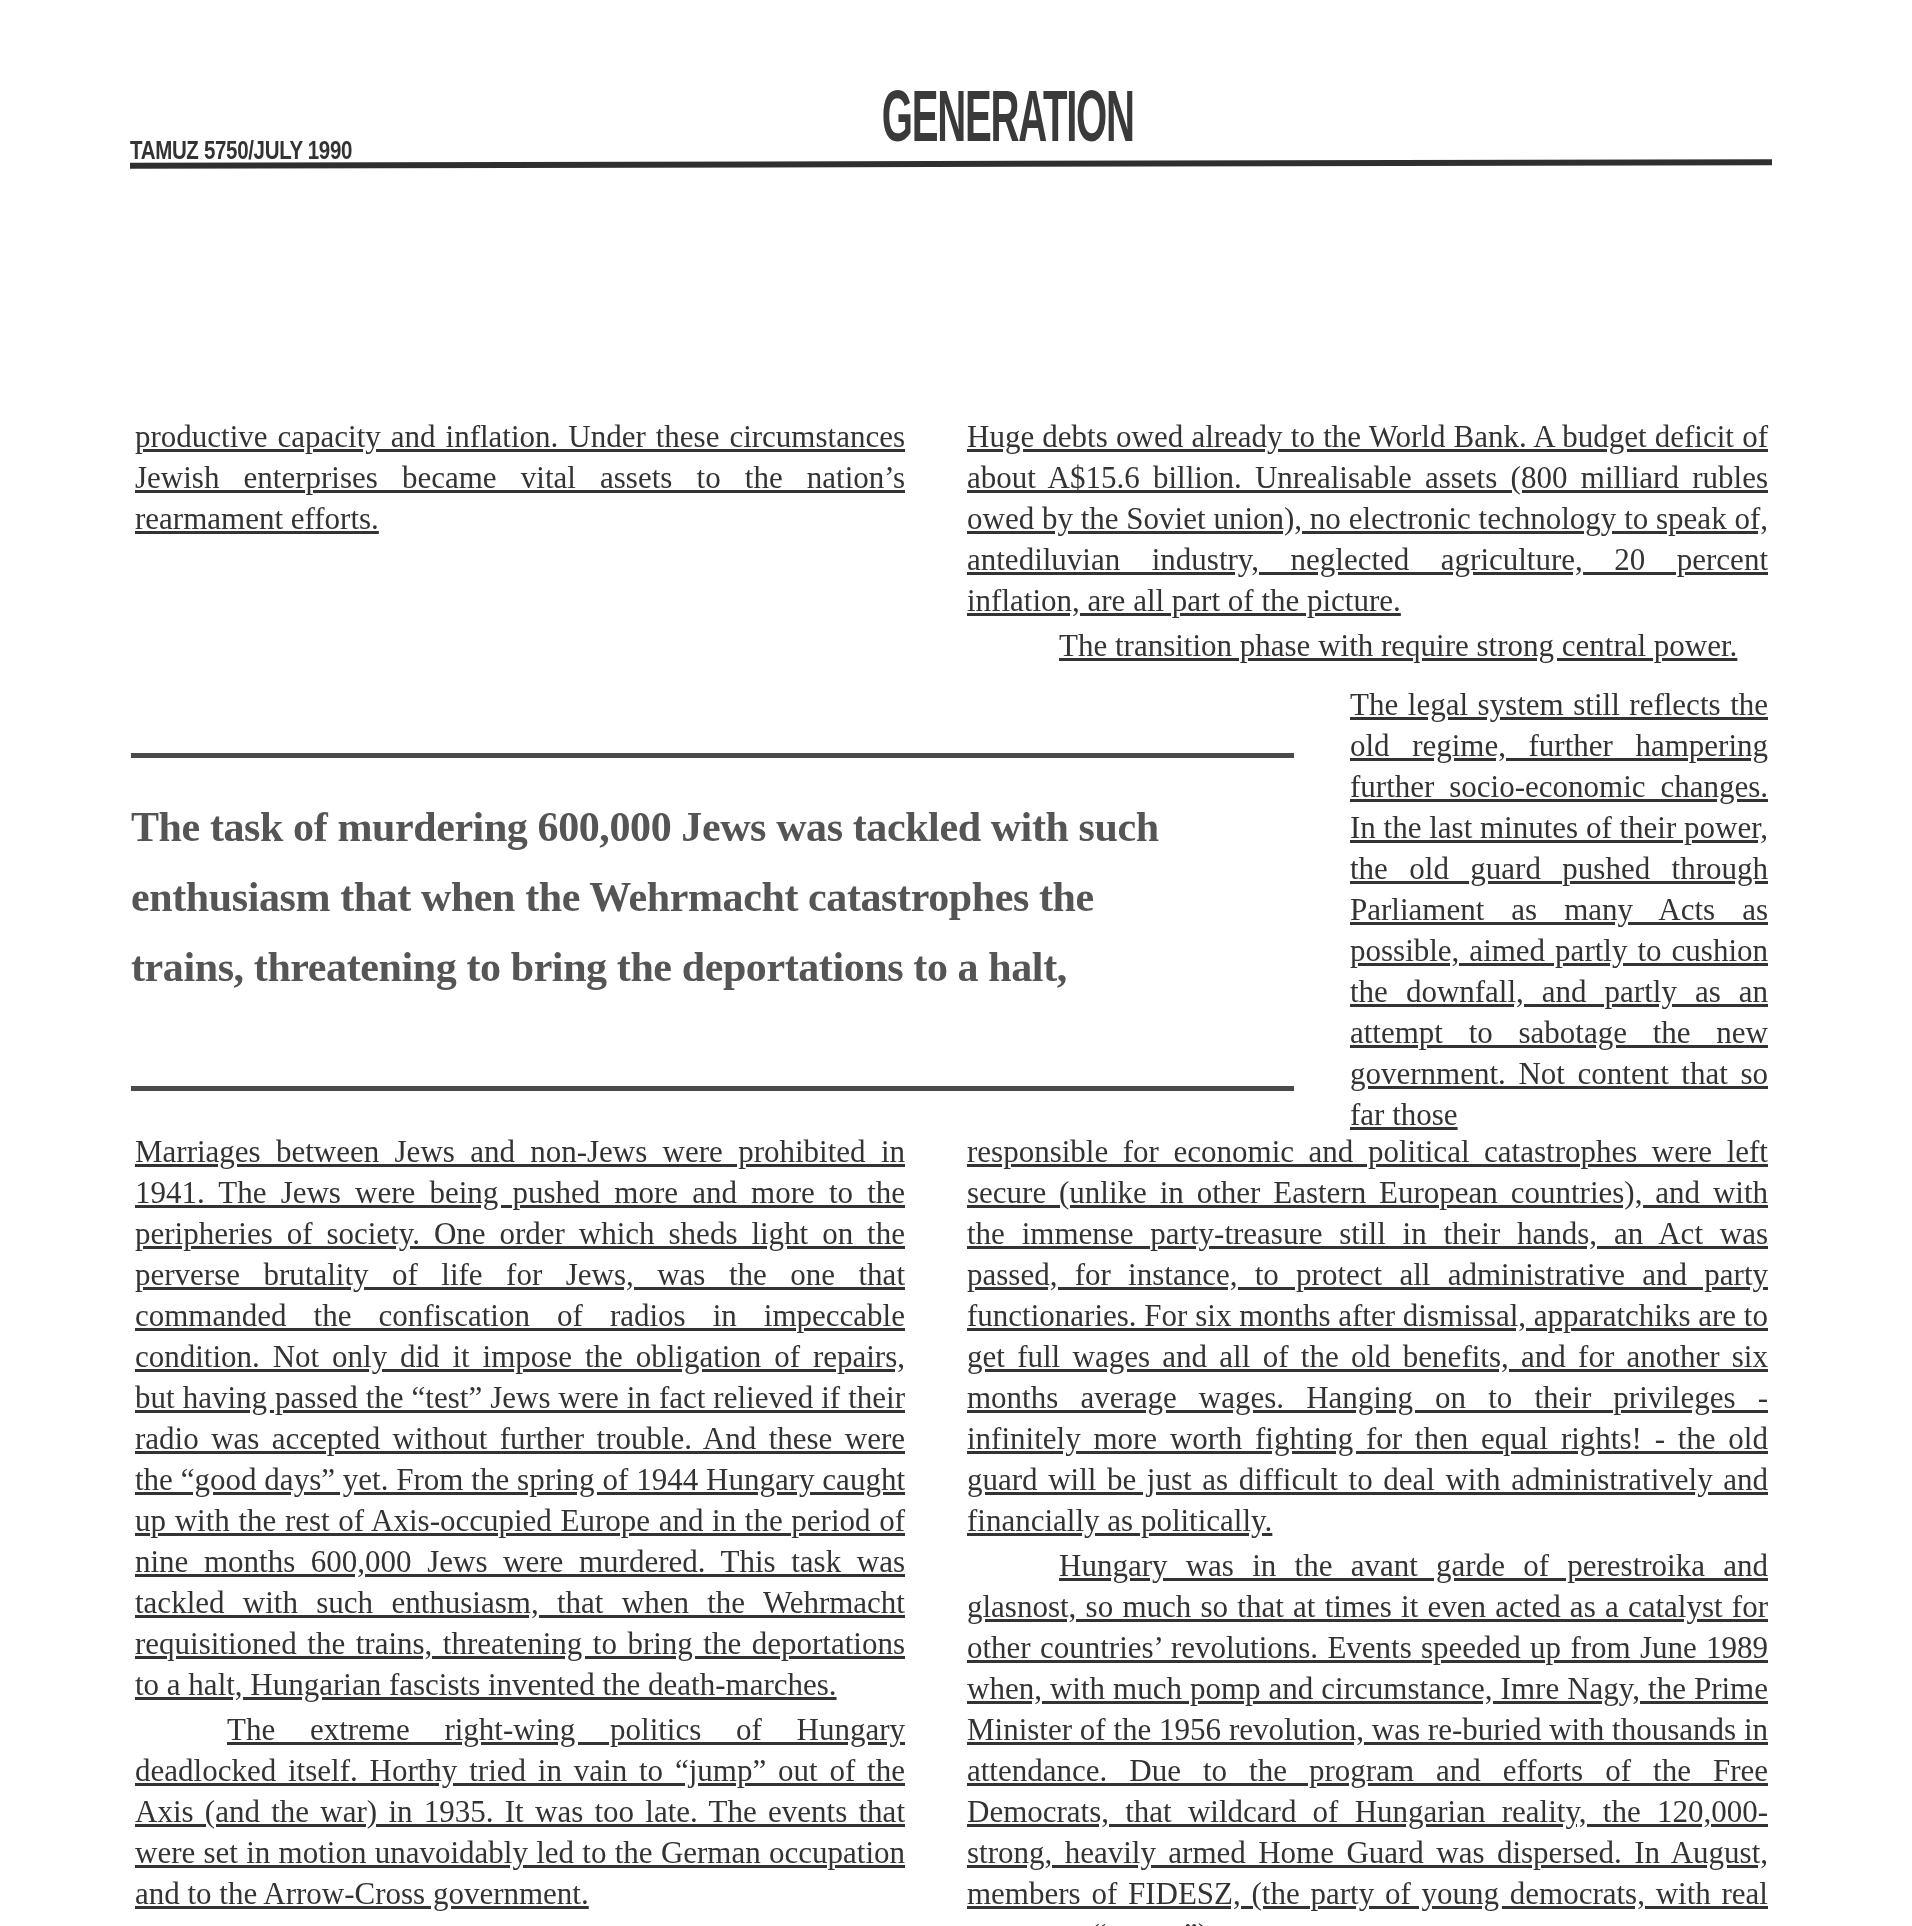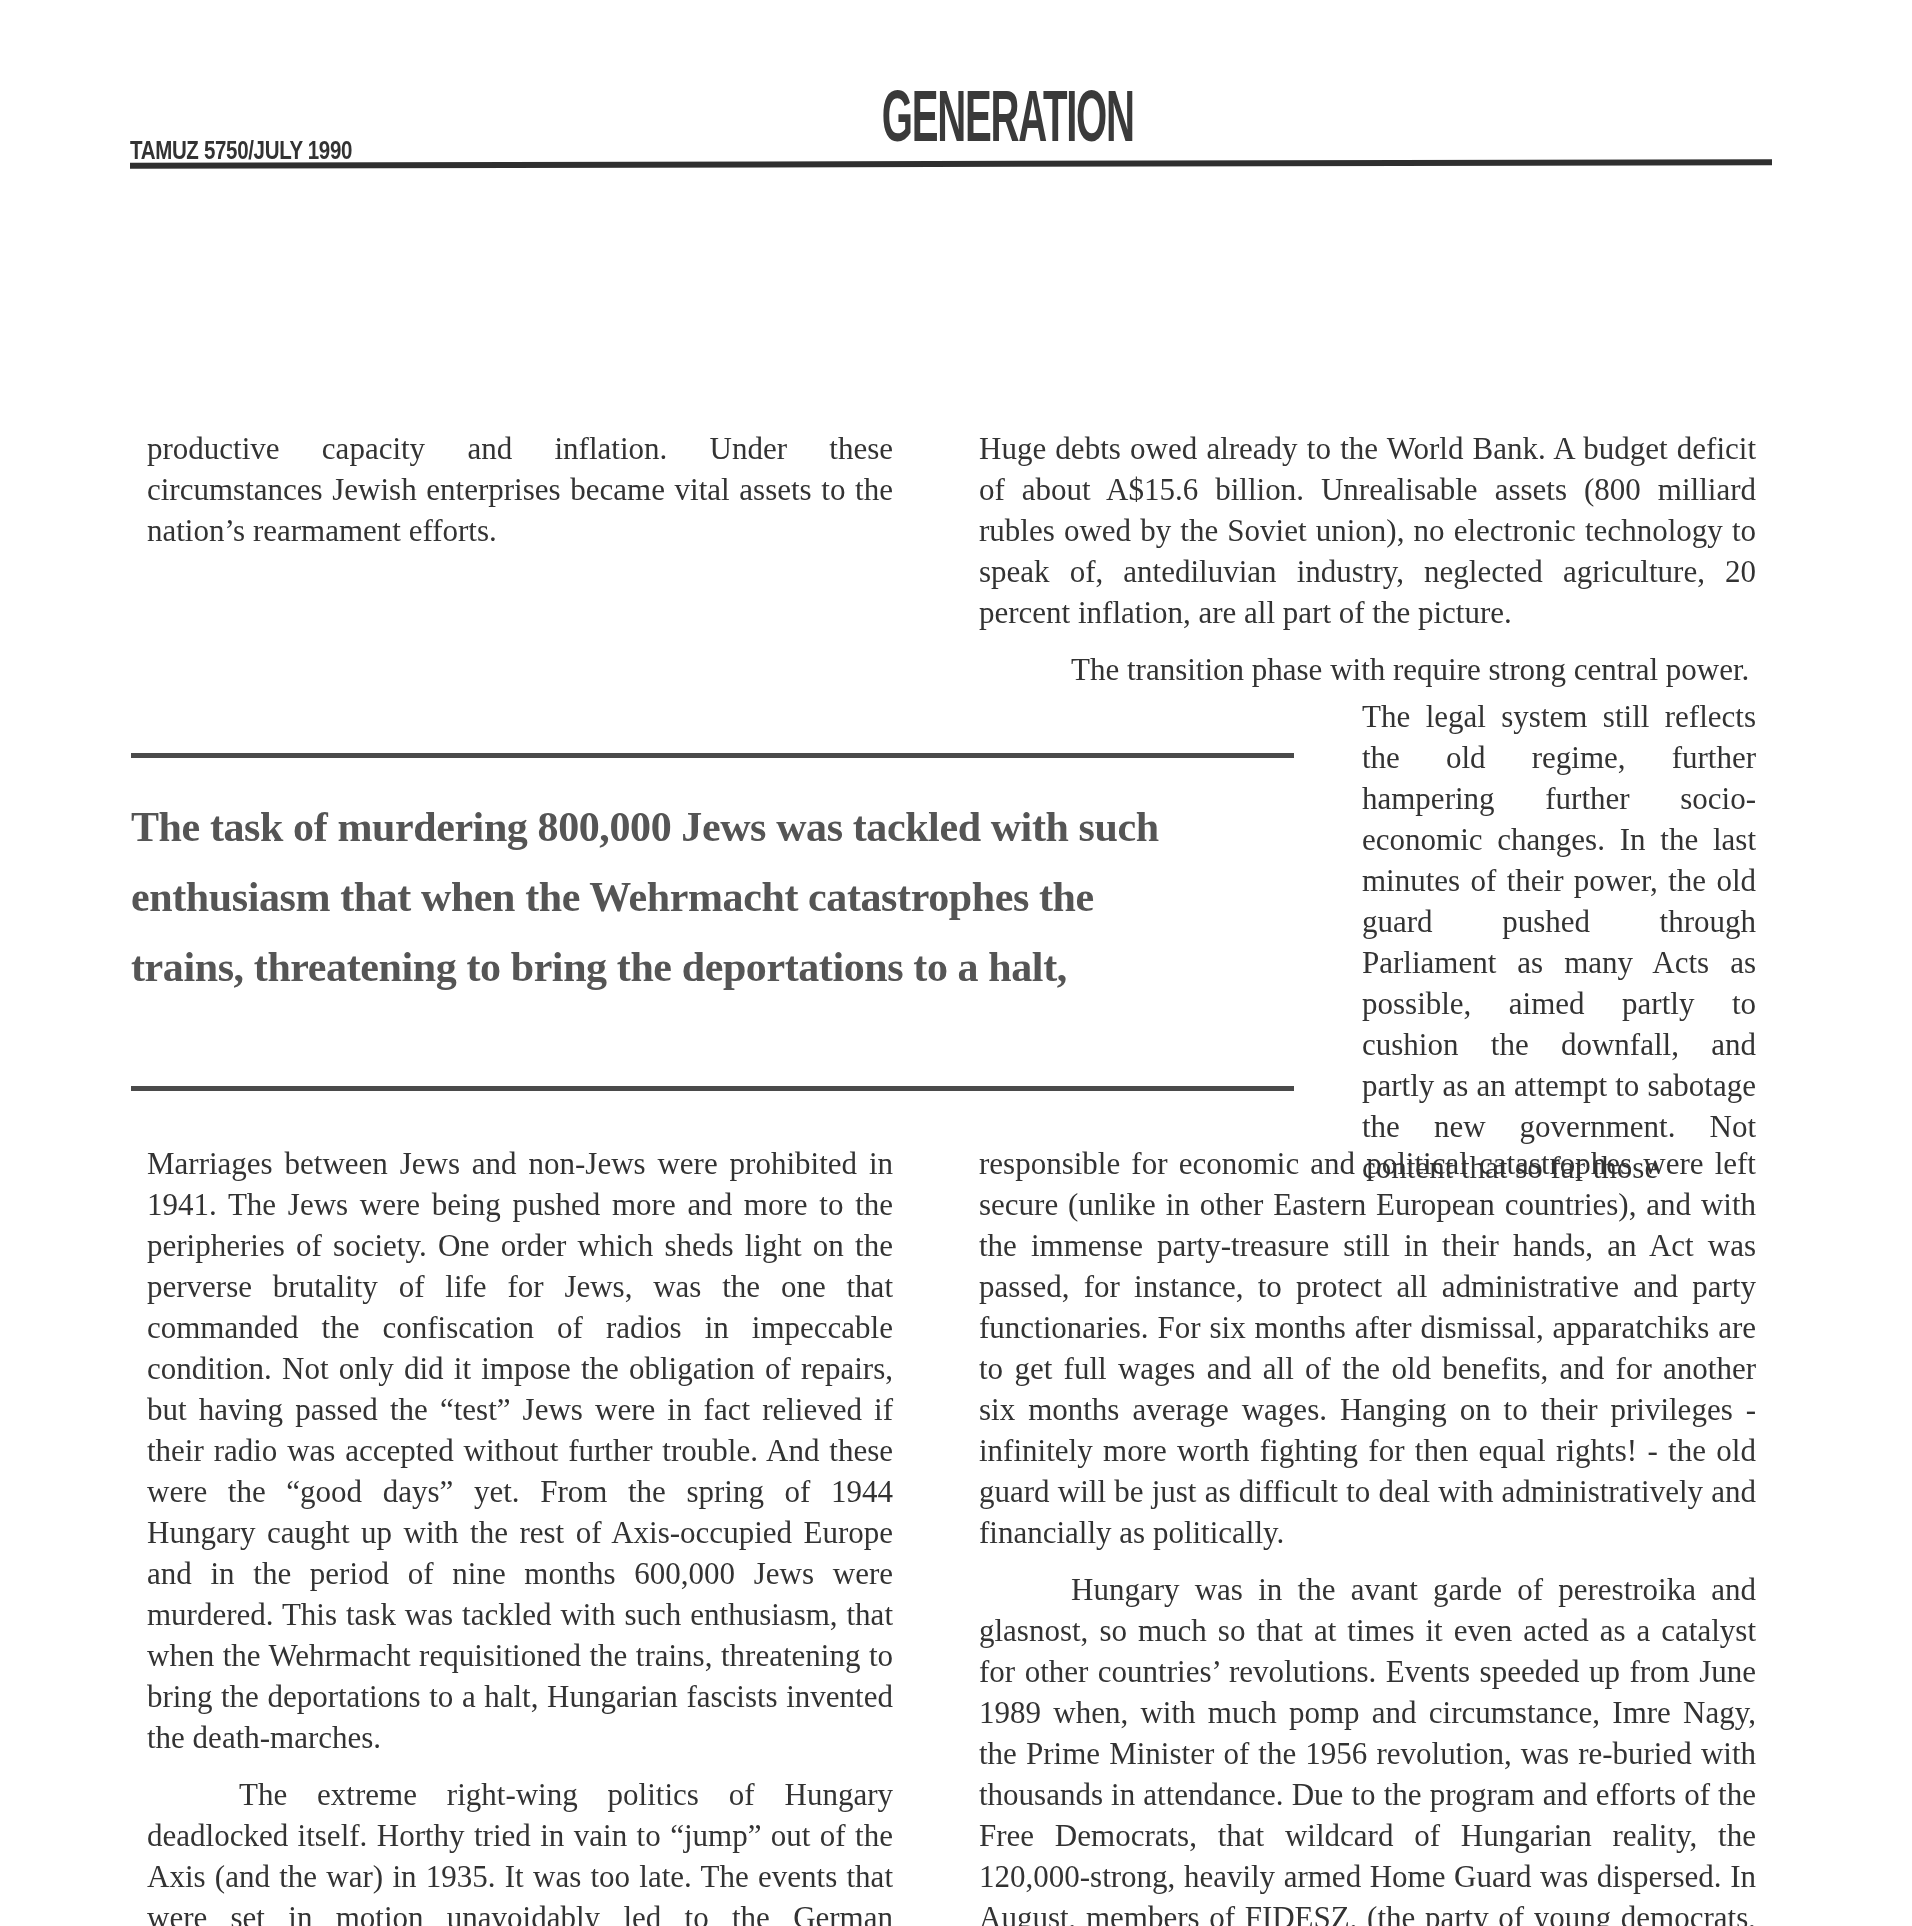--- a/index.html
+++ b/index.html
@@ -8,21 +8,21 @@
   .serif { font-family: "Liberation Serif", "DejaVu Serif", serif; }
   .sans { font-family: "Liberation Sans", "DejaVu Sans", sans-serif; }
 
   
   .dateline { left:130px; top:136px; font-size:25px; font-weight:bold; letter-spacing:-0.4px; transform:scaleX(0.82); transform-origin:left top; color:#333; }
   .masthead { left:821px; top:79px; width:270px; text-align:center; font-size:73px; font-weight:bold; letter-spacing:-2.3px; transform:scaleX(0.55); transform-origin:center top; color:#3a3a3a; line-height:1; }
   .head-rule { left:130px; top:161px; width:1642px; height:6.2px; background:#2f2f2f; transform:skewY(-0.12deg); }
 
   
   .col { font-size:31px; line-height:41px; text-align:justify; color:#333; }
-  .col p { margin:16px; }
+  .col p { margin:4px;text-decoration:underline; }
   .col p.indent { text-indent:92px; }
 
   
   .pq-rule { height:4.6px; background:#4a4a4a; }
   .pq { font-weight:bold; color:#555; line-height:70px; font-size:42px; letter-spacing:-0.4px; }
 </style>
 </head>
 <body>
 
 <div class="abs sans dateline">TAMUZ 5750/JULY 1990</div>
@@ -37,21 +37,21 @@
   <p>Huge debts owed already to the World Bank.  A budget deficit of about A$15.6 billion.  Unrealisable assets (800 milliard rubles owed by the Soviet union), no electronic technology to speak of, antediluvian industry, neglected agriculture, 20 percent inflation, are all part of the picture.</p>
   <p class="indent">The transition phase with require strong central power.</p>
 </div>
 
 <div class="abs serif col" style="left:1346px; top:680px; width:426px;">
   <p>The legal system still reflects the old regime, further hampering further socio-economic changes.  In the last minutes of their power, the old guard pushed through Parliament as many Acts as possible, aimed partly to cushion the downfall, and partly as an attempt to sabotage the new government. Not content that so far those</p>
 </div>
 
 <div class="abs pq-rule" style="left:131px; top:753px; width:1163px;"></div>
 <div class="abs serif pq" style="left:131px; top:792px; width:1175px;">
-  <div>The task of murdering 800,000 Jews was tackled with such</div>
+  <div>The task of murdering 600,000 Jews was tackled with such</div>
   <div>enthusiasm that when the Wehrmacht catastrophes the</div>
   <div>trains, threatening to bring the deportations to a halt,</div>
 </div>
 <div class="abs pq-rule" style="left:131px; top:1086px; width:1163px;"></div>
 
 <div class="abs serif col" style="left:131px; top:1127px; width:778px;">
   <p>Marriages between Jews and non-Jews were prohibited in 1941.  The Jews were being pushed more and more to the peripheries of society.  One order which sheds light on the perverse brutality of life for Jews, was the one that commanded the confiscation of radios in impeccable condition.  Not only did it impose the obligation of repairs, but having passed the “test” Jews were in fact relieved if their radio was accepted without further trouble.  And these were the “good days” yet.  From the spring of 1944 Hungary caught up with the rest of Axis-occupied Europe and in the period of nine months 600,000 Jews were murdered.  This task was tackled with such enthusiasm, that when the Wehrmacht requisitioned the trains, threatening to bring the deportations to a halt, Hungarian fascists invented the death-marches.</p>
   <p class="indent">The extreme right-wing politics of Hungary deadlocked itself.  Horthy tried in vain to “jump” out of the Axis (and the war) in 1935.  It was too late.  The events that were set in motion unavoidably led to the German occupation and to the Arrow-Cross government.</p>
 </div>
 

